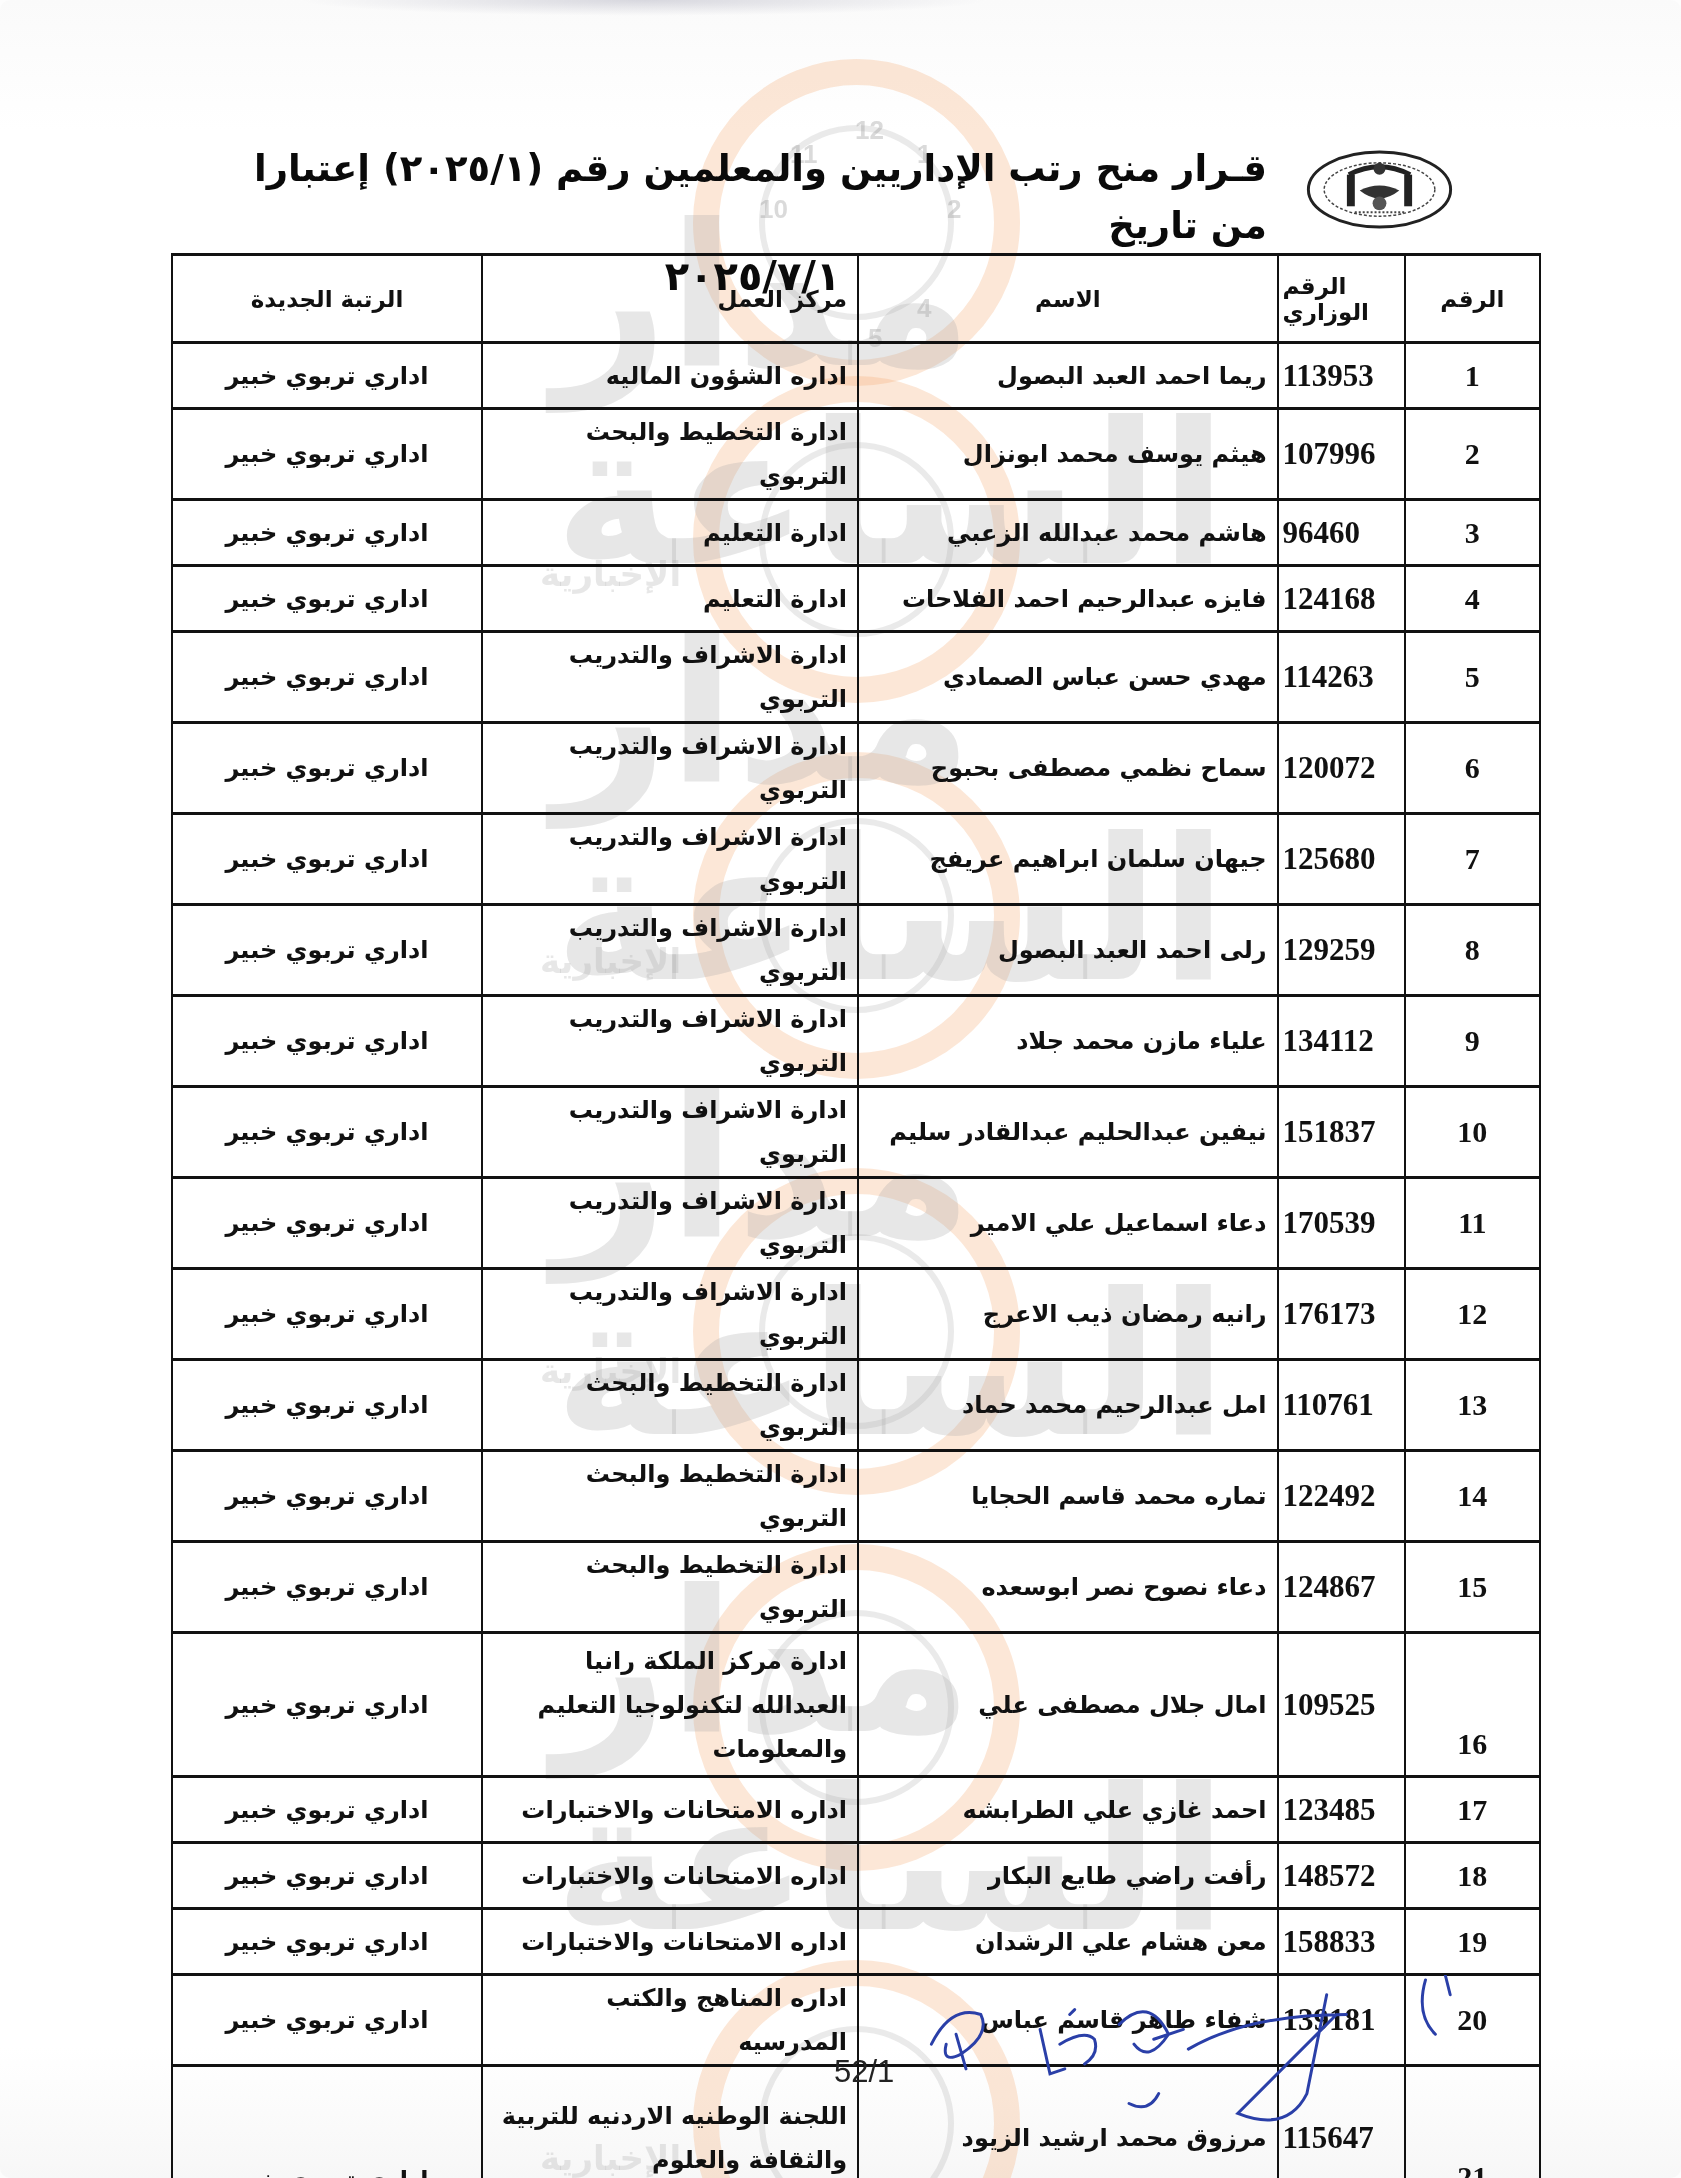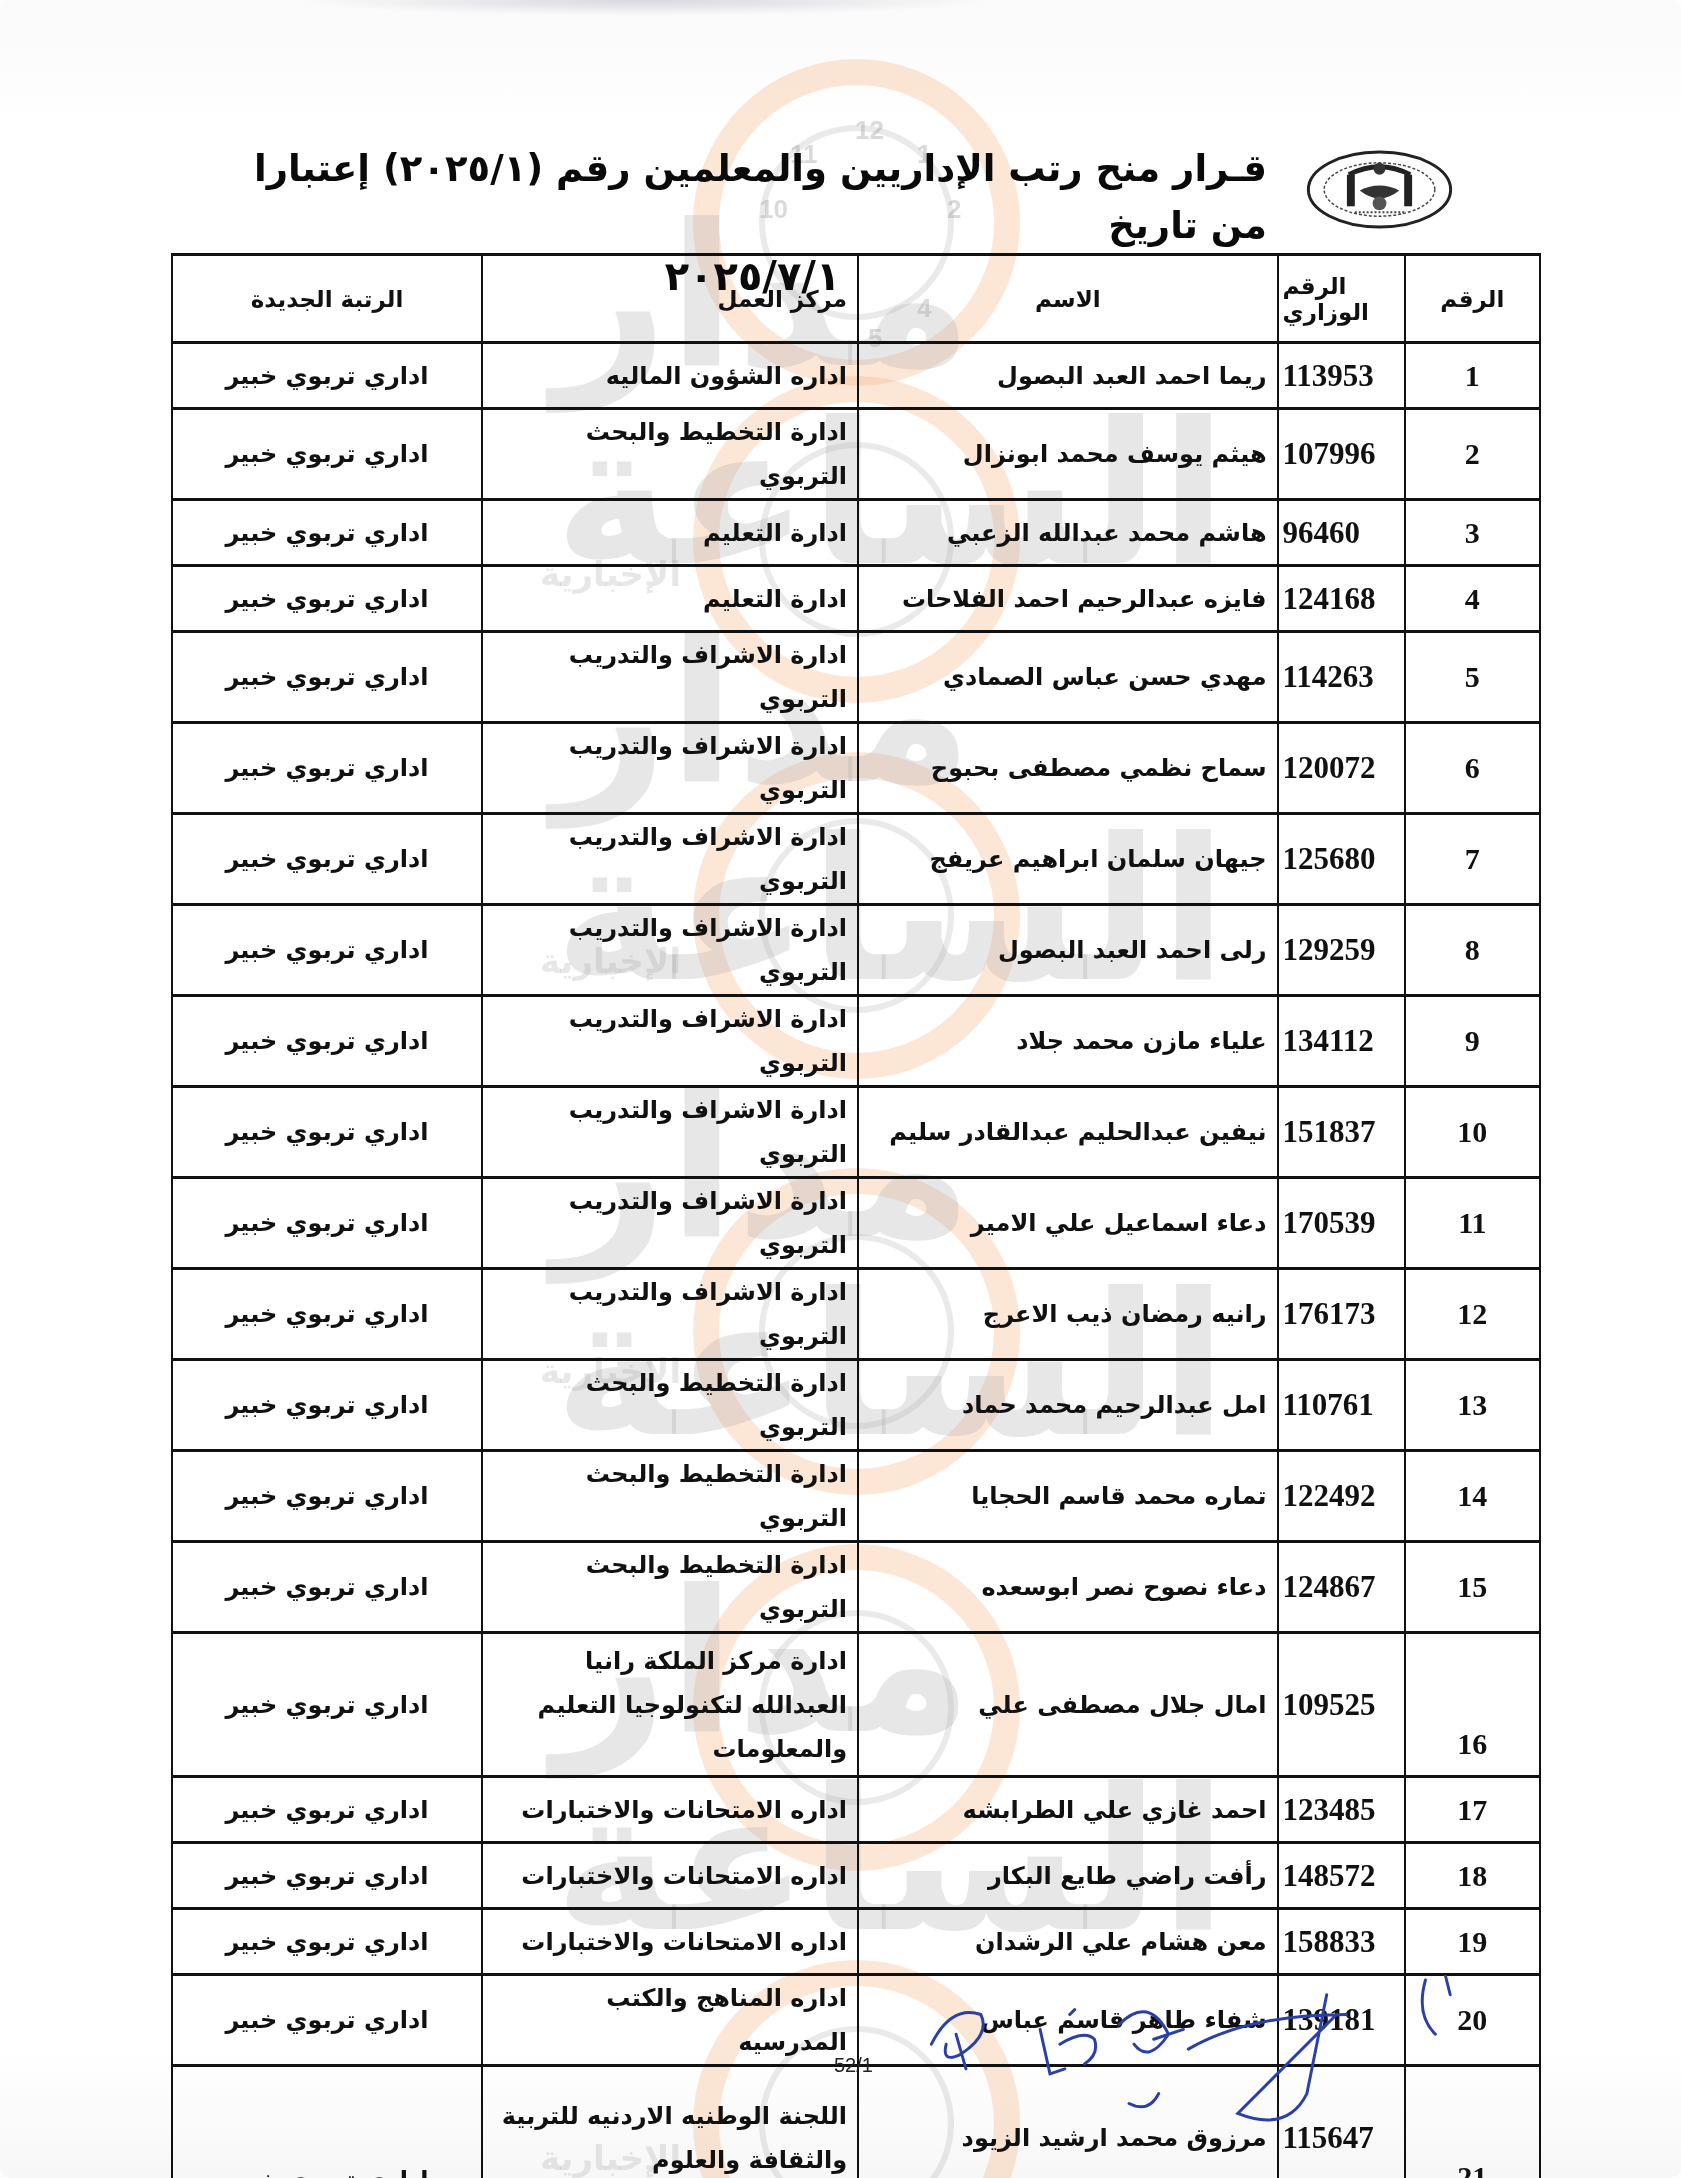--- a/index.html
+++ b/index.html
@@ -41,21 +41,21 @@
   .c-idx { width: 109px; text-align:center !important; font-family:"Liberation Serif",serif !important; font-size:30px !important; }
   .c-num { width: 113px; text-align:left !important; font-family:"Liberation Serif",serif !important; font-size:31px !important; padding-left:4px !important; padding-right:4px !important;}
   .c-name { width: 384px; text-align:right; }
   .c-center { width: 342px; text-align:right; line-height: 44px; }
   .c-rank { width: 278px; text-align:center; }
   .tbl th.c-idx, .tbl th.c-num { font-family:"DejaVu Sans",sans-serif !important; font-size:23px !important; text-align:center; }
   td.bottom { vertical-align: bottom; padding-bottom: 14px; }
   tr.tall td { height: 127px; }
 
   
-  .pageno { position:absolute; left:834px; top:2054px; font-family:"Liberation Sans",sans-serif; font-size:20px; color:#222; }
+  .pageno { position:absolute; left:834px; top:2054px; font-family:"Liberation Sans",sans-serif; font-size:31px; color:#222; }
   .sig { position:absolute; left:911px; top:1975px; width:693px; height:168px; }
 </style>
 </head>
 <body>
 
 <div class="page">
   <div class="scan-top"></div>
 
   <div class="wm wm-clock" style="left:693px; top:59px;">
     <div class="inner"></div>

